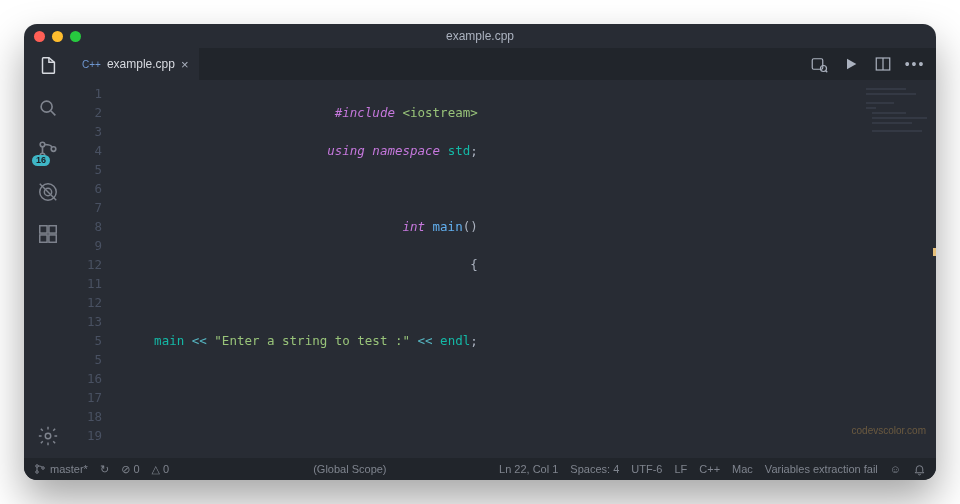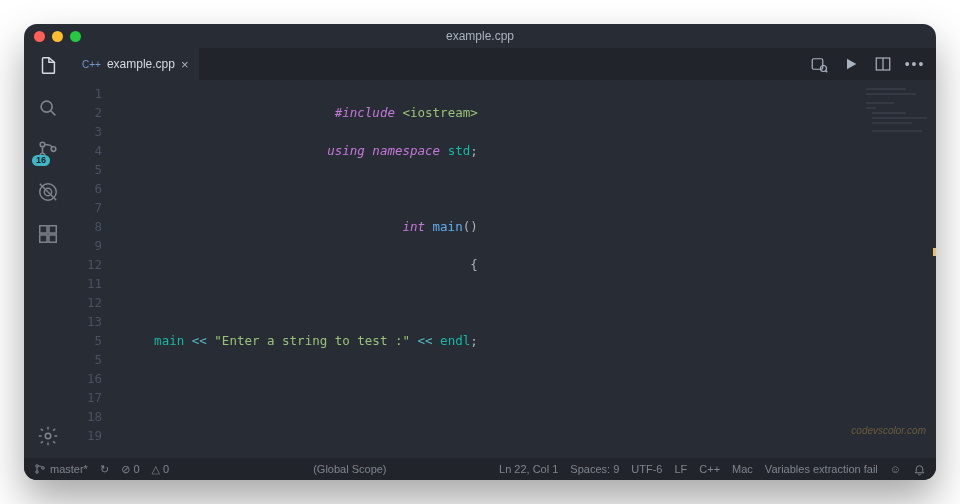--- a/index.html
+++ b/index.html
@@ -156,21 +156,20 @@
   }
   .yellow-mark{
     position:absolute; right:0; top:200px; width:3px; height:8px; background:#e5c07b;
   }
 
   .watermark {
     position: absolute;
     bottom: 22px; right: 10px;
     font-size: 10px;
     color: #6b5a40;
-    font-style: italic;
     text-align: right;
   }
 
   .statusbar {
     height: 22px;
     background: #21252b;
     color: #7f848e;
     font-size: 11px;
     display: flex;
     align-items: center;
@@ -335,21 +334,21 @@
         </svg>
       <span>master*</span>
     </div>
     <div class="sb-item">↻</div>
     <div class="sb-item">⊘ 0</div>
     <div class="sb-item">△ 0</div>
     <div class="spacer"></div>
     <div class="sb-item">(Global Scope)</div>
     <div class="flex"></div>
     <div class="sb-item">Ln 22, Col 1</div>
-    <div class="sb-item">Spaces: 9</div>
+    <div class="sb-item">Spaces: 4</div>
     <div class="sb-item">UTF-6</div>
     <div class="sb-item">LF</div>
     <div class="sb-item">C++</div>
     <div class="sb-item">Mac</div>
     <div class="sb-item">Variables extraction fail</div>
     <div class="sb-item">☺</div>
     <div class="sb-item">
       <svg width="13" height="13" viewBox="0 0 24 24" fill="none" stroke="currentColor" stroke-width="1.8">
           <path d="M6 16V11a6 6 0 0 1 12 0v5l2 2H4z"></path>
           <path d="M10 20a2 2 0 0 0 4 0"></path>

